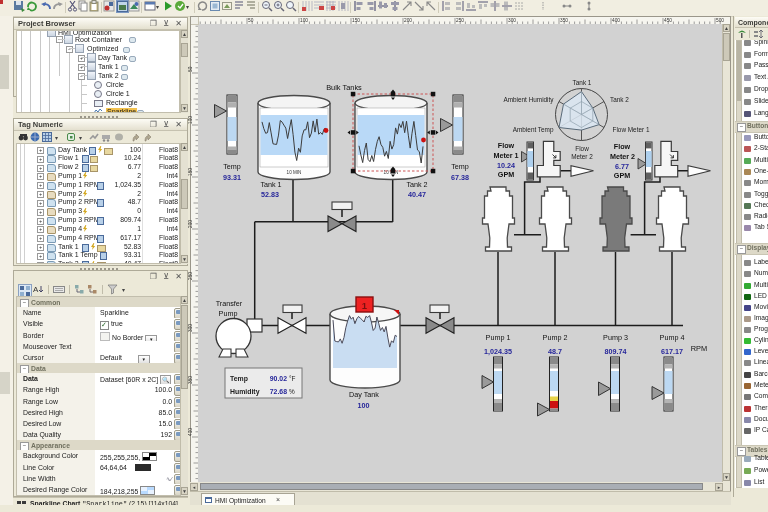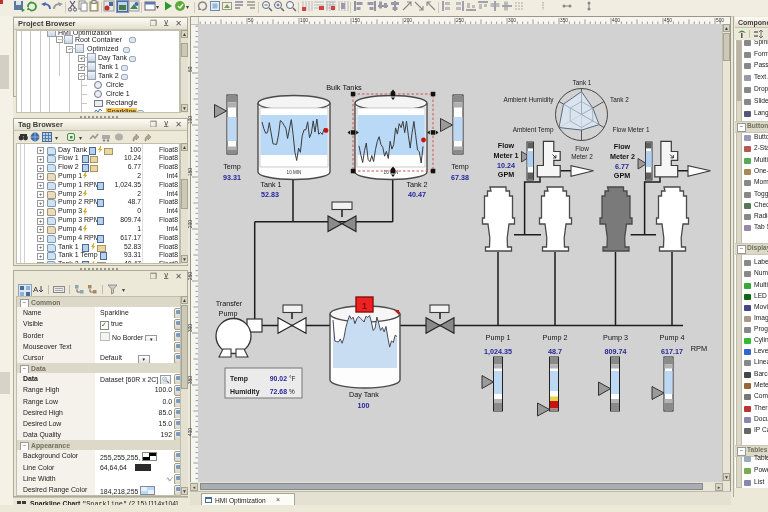--- a/index.html
+++ b/index.html
@@ -367,21 +367,21 @@
       <div style="position:absolute;left:64px;top:80.5px;width:6px;height:1px;background:#c8c8c8;"></div>
     </div>
   <div class="scroll" style="left:166px;top:12px;height:83px;">
     <div class="sbtn" style="top:0;">▲</div>
     <div class="sthumb" style="top:13px;height:14px;"></div>
     <div class="sbtn" style="top:74px;">▼</div>
   </div>
 </div>
 
 <div class="panel" id="tb" style="top:118px;height:148px;">
-  <div class="ptitle">Tag Browser</div>
+  <div class="ptitle">Tag Numeric</div>
     <div class="pticons">❐ ⊻ ✕</div>
   <div class="abs" id="tbtoolbar" style="left:2px;top:12px;width:171px;height:12px;background:#ece9d8;">
       <div style="position:absolute;left:2px;top:1px;width:10px;height:10px;">
         <svg width="10" height="10">
           <circle cx="3" cy="6" r="2.4" fill="#333"></circle>
           <circle cx="7.5" cy="6" r="2.4" fill="#333"></circle>
           <rect x="2" y="2" width="7" height="2" fill="#333"></rect>
         </svg>
       </div>
       <div style="position:absolute;left:14px;top:1px;width:10px;height:10px;">

